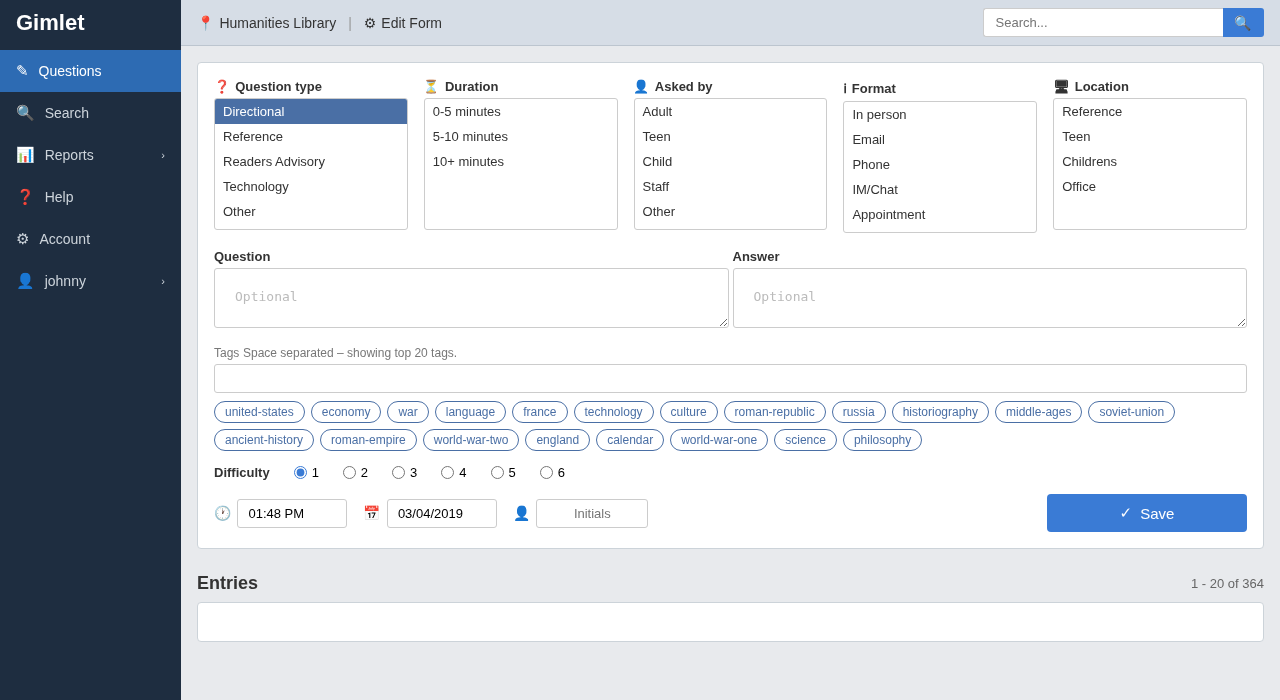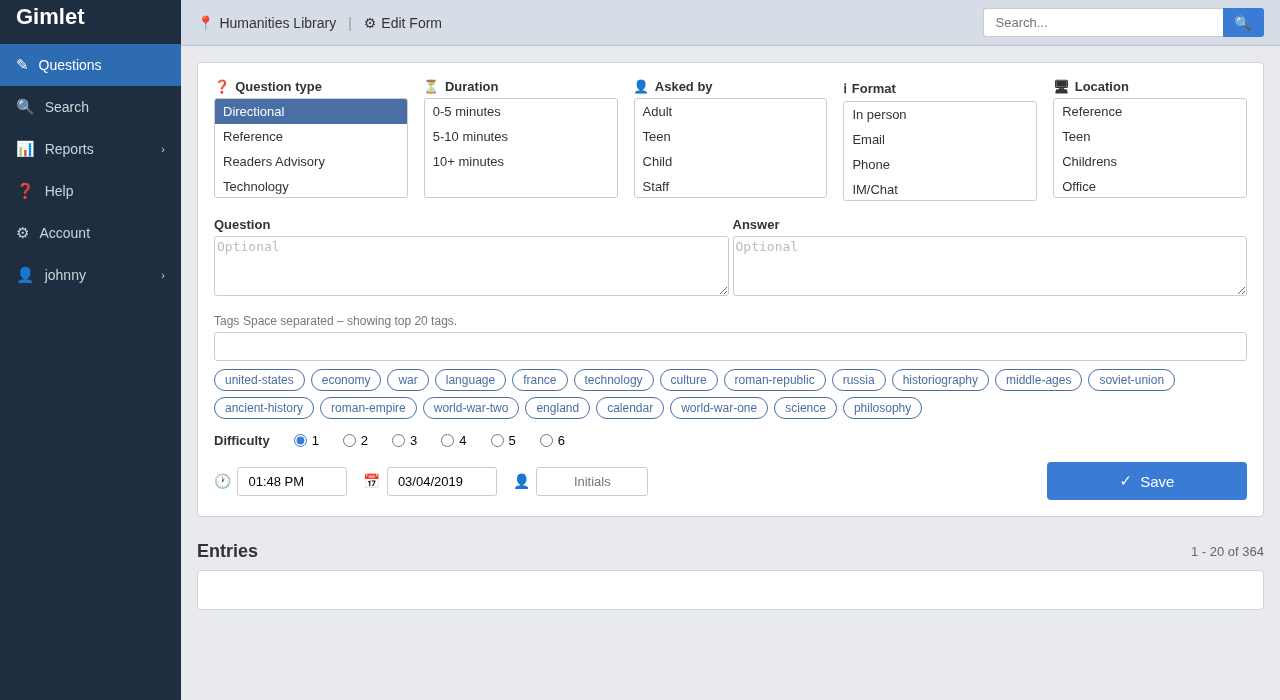--- a/index.html
+++ b/index.html
@@ -9,21 +9,21 @@
     #sidebar {
       width: 181px;
       background: #1e2d40;
       color: #fff;
       display: flex;
       flex-direction: column;
       flex-shrink: 0;
       height: 100%;
     }
     #sidebar .brand {
-      padding: 4px 16px 14px;
+      padding: 10px 16px 14px;
       font-size: 22px;
       font-weight: bold;
       color: #fff;
     }
     #sidebar .nav-item {
       display: flex;
       align-items: center;
       padding: 12px 16px;
       color: #cdd4db;
       cursor: pointer;
@@ -125,21 +125,21 @@
       gap: 5px;
       font-weight: 600;
       font-size: 13px;
       margin-bottom: 4px;
       color: #333;
     }
     .filter-list {
       border: 1px solid #ccc;
       border-radius: 3px;
       overflow: hidden;
-      height: 100px;
+      height: 132px;
       overflow-y: auto;
     }
     .filter-list .item {
       padding: 5px 8px;
       font-size: 13px;
       cursor: pointer;
       color: #333;
       white-space: nowrap;
     }
     .filter-list .item.selected { background: #4a6fa5; color: #fff; }
@@ -158,21 +158,21 @@
       font-size: 13px;
       display: block;
       margin-bottom: 4px;
       color: #333;
     }
     .qa-field textarea {
       width: 100%;
       height: 60px;
       border: 1px solid #ccc;
       border-radius: 3px;
-      padding: 2px;
+      padding: 20px;
       font-size: 13px;
       resize: vertical;
       color: #aaa;
       outline: none;
     }
     .qa-field textarea::placeholder { color: #bbb; }
 
     
     .tags-section { margin-bottom: 14px; }
     .tags-label {

